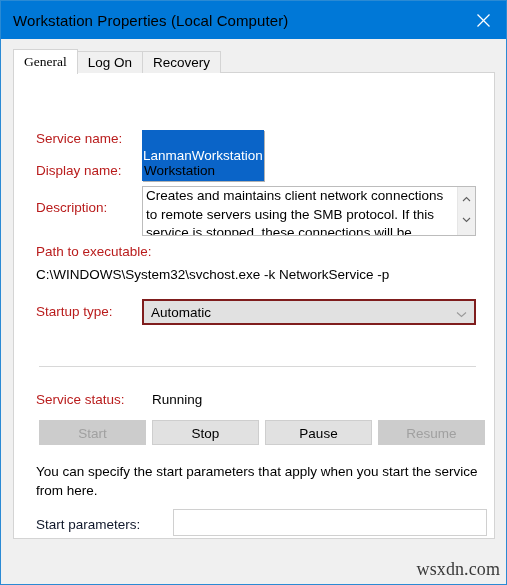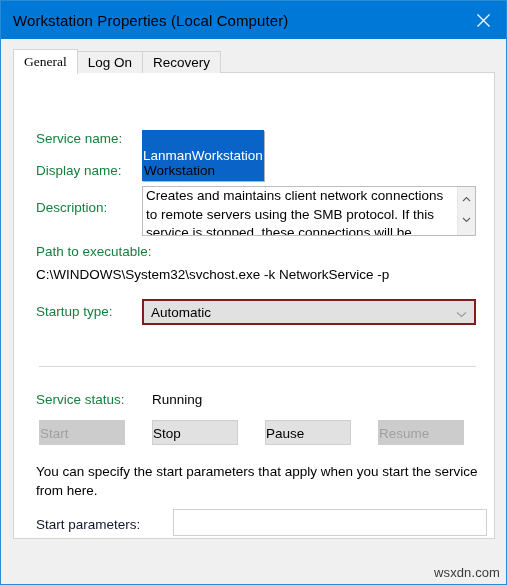--- a/index.html
+++ b/index.html
@@ -108,21 +108,21 @@
     height: 467px;
     background: #ffffff;
     border: 1px solid #d4d4d4;
     box-sizing: border-box;
   }
 
   
   .lbl {
     position: absolute;
     font-size: 13.5px;
-    color: #15803d;
+    color: #b91c1c;
     white-space: nowrap;
   }
   .lbl.dim { color: #0f172a; }
   .val {
     position: absolute;
     font-size: 13.5px;
     color: #000000;
     white-space: nowrap;
   }
 
@@ -224,24 +224,24 @@
     top: 293px;
     width: 437px;
     height: 1px;
     background: #d8d8d8;
   }
 
   
   .actbtn {
     position: absolute;
     top: 347px;
-    width: 86px;
+    width: 107px;
     height: 25px;
     font-size: 13.5px;
-    text-align: left;
+    text-align: center;
     line-height: 25px;
     box-sizing: border-box;
     cursor: default;
     background: #e1e1e1;
     border: 1px solid #cecece;
     color: #000000;
   }
   .actbtn.disabled {
     background: #cccccc;
     border: 1px solid #cccccc;
@@ -274,24 +274,25 @@
     background: #ffffff;
     border: 1px solid #d0d0d0;
     box-sizing: border-box;
   }
 
   
   .watermark {
     position: absolute;
     right: 6px;
     bottom: 4px;
-    font-size: 13px;
+    font-size: 18px;
     color: #3a3a3a;
     letter-spacing: 0.1px;
     z-index: 20;
+    font-family: Liberation Serif, serif;
   }
 </style>
 </head>
 <body>
 
 <div class="window">
 
   <div class="titlebar">
     <span class="title-text">Workstation Properties (Local Computer)</span>
     <div class="close-btn">

